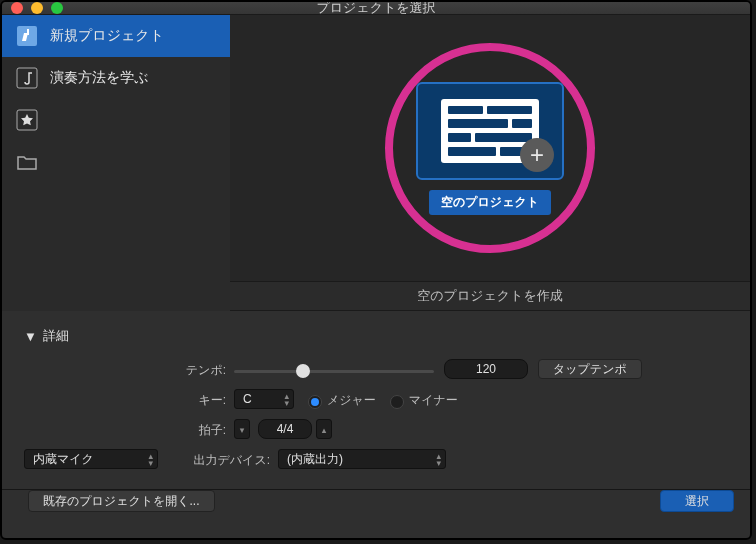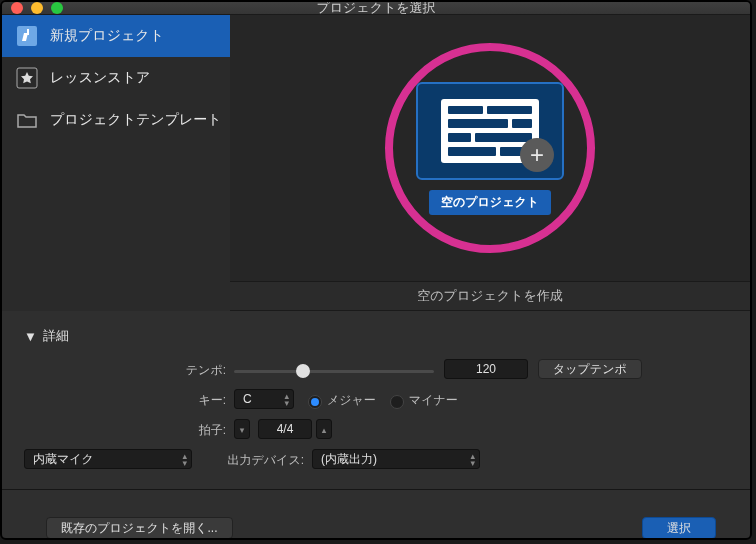--- a/index.html
+++ b/index.html
@@ -30,28 +30,28 @@
 .plus { position: absolute; right: 8px; bottom: 6px; width: 34px; height: 34px; border-radius: 50%; background: #5a5a5a; display: flex; align-items: center; justify-content: center; color: #e8e8e8; font-size: 24px; font-weight: 300; }
 .template-label { background: #1a5fb4; color: #fff; font-size: 12px; font-weight: 600; padding: 4px 12px; border-radius: 3px; }
 .desc { height: 30px; background: #2b2b2b; border-top: 1px solid #1a1a1a; border-bottom: 1px solid #1a1a1a; display: flex; align-items: center; justify-content: center; color: #c0c0c0; font-size: 13px; }
 .details { flex: 1; background: #2f2f2f; padding: 16px 22px 10px; }
 .details-header { display: flex; align-items: center; gap: 6px; color: #e0e0e0; font-size: 13px; margin-bottom: 14px; cursor: pointer; }
 .form-row { display: flex; align-items: flex-end; margin-bottom: 10px; font-size: 12px; }
 .label { width: 210px; text-align: right; color: #c0c0c0; padding-right: 8px; }
 .slider-wrap { width: 200px; height: 16px; position: relative; }
 .slider-track { position: absolute; top: 7px; left: 0; right: 0; height: 3px; background: #4a4a4a; border-radius: 2px; }
 .slider-thumb { position: absolute; top: 1px; left: 62px; width: 14px; height: 14px; border-radius: 50%; background: #e0e0e0; }
-.numbox { width: 84px; height: 20px; background: #1e1e1e; border: 1px solid #111; border-radius: 3px; color: #e0e0e0; text-align: center; line-height: 18px; margin-left: 10px; }
+.numbox { width: 84px; height: 20px; background: #1e1e1e; border: 1px solid #111; border-radius: 8px; color: #e0e0e0; text-align: center; line-height: 18px; margin-left: 10px; }
 .btn { height: 20px; padding: 0 14px; background: #3a3a3a; border: 1px solid #222; border-radius: 4px; color: #e0e0e0; line-height: 18px; cursor: pointer; margin-left: 10px; font-size: 12px; }
 .select { height: 20px; background: #1e1e1e; border: 1px solid #111; border-radius: 3px; color: #e0e0e0; padding: 0 18px 0 8px; line-height: 18px; position: relative; font-size: 12px; }
 .select .arr { position: absolute; right: 4px; top: 3px; font-size: 9px; color: #888; line-height: 7px; }
 .radio { width: 14px; height: 14px; border-radius: 50%; background: #1e1e1e; border: 1px solid #444; margin: 0 5px 0 14px; display: inline-flex; align-items: center; justify-content: center; }
 .radio.on::after { content: ""; width: 8px; height: 8px; background: #2d8cff; border-radius: 50%; }
 .radio-label { color: #c0c0c0; font-family: Liberation Serif, serif; }
-.footer { height: 50px; background: #2f2f2f; border-top: 1px solid #161616; display: flex; align-items: flex-end; justify-content: space-between; padding: 0 34px; }
+.footer { height: 50px; background: #2f2f2f; border-top: 1px solid #161616; display: flex; align-items: flex-start; justify-content: space-between; padding: 0 16px; }
 .footer .btn { height: 22px; line-height: 20px; }
 .btn.primary { background: #1a5fb4; border-color: #0d4a94; padding: 0 24px; }
 svg { display: block; }
 </style>
 </head>
 <body>
 
 <div class="window">
   <div class="titlebar">
     <div class="traffic">
@@ -70,39 +70,46 @@
           <span class="side-icon">
             <svg width="22" height="22" viewBox="0 0 22 22">
                 <rect x="1" y="1" width="20" height="20" rx="2" fill="#6ea8e6"></rect>
                 <path d="M6 16 L8 8 L12 8 L10 16 Z" fill="#fff"></path>
                 <rect x="11" y="4" width="2" height="6" fill="#fff"></rect>
               </svg>
           </span>
           <span>新規プロジェクト</span>
         </div>
 
+        <div class="side-item">
+          <span class="side-icon">
+            <svg width="22" height="22" viewBox="0 0 22 22">
+                <rect x="1" y="1" width="20" height="20" rx="2" fill="none" stroke="#aaa"></rect>
+                <path d="M9 15 a2 2 0 1 0 4 0 V6 h3" fill="none" stroke="#ddd" stroke-width="1.5"></path>
+              </svg>
+          </span>
+          <span>演奏方法を学ぶ</span>
+        </div>
 
         <div class="side-item">
           <span class="side-icon">
             <svg width="22" height="22" viewBox="0 0 22 22">
                 <rect x="1" y="1" width="20" height="20" rx="2" fill="none" stroke="#aaa"></rect>
                 <path d="M11 5 l1.8 3.8 4.2.5-3 2.9.8 4.1L11 14.4l-3.8 1.9.8-4.1-3-2.9 4.2-.5z" fill="#ddd"></path>
               </svg>
           </span>
-          <span>レッスンストア</span>
         </div>
 
 
         <div class="side-item">
           <span class="side-icon">
             <svg width="22" height="22" viewBox="0 0 22 22">
                 <path d="M2 6 h6 l2 2 h10 v10 H2 z" fill="none" stroke="#aaa" stroke-width="1.5"></path>
               </svg>
           </span>
-          <span>プロジェクトテンプレート</span>
         </div>
 
       </div>
 
       <div class="main">
         <div class="canvas">
           <div class="ring">
             <div class="template-tile">
               <div class="tile-inner">
                 <div class="tracks">
@@ -161,21 +168,21 @@
       </div>
 
       <div class="form-row">
         <div class="label">拍子:</div>
         <div class="select" style="width:16px;padding:0 4px;text-align:center"><span class="arr" style="position:static">▾</span></div>
         <div class="numbox" style="width:54px;margin-left:8px">4/4</div>
         <div class="select" style="width:16px;padding:0 4px;margin-left:4px;text-align:center"><span class="arr" style="position:static">▴</span></div>
       </div>
 
       <div class="form-row">
-        <div class="select" style="width:168px">
+        <div class="select" style="width:134px">
           <span>内蔵マイク</span><span class="arr">▴<br>▾</span>
         </div>
         <div class="label" style="width:120px">出力デバイス:</div>
         <div class="select" style="width:168px">
           <span>(内蔵出力)</span><span class="arr">▴<br>▾</span>
         </div>
       </div>
     </div>
 
     <div class="footer">

